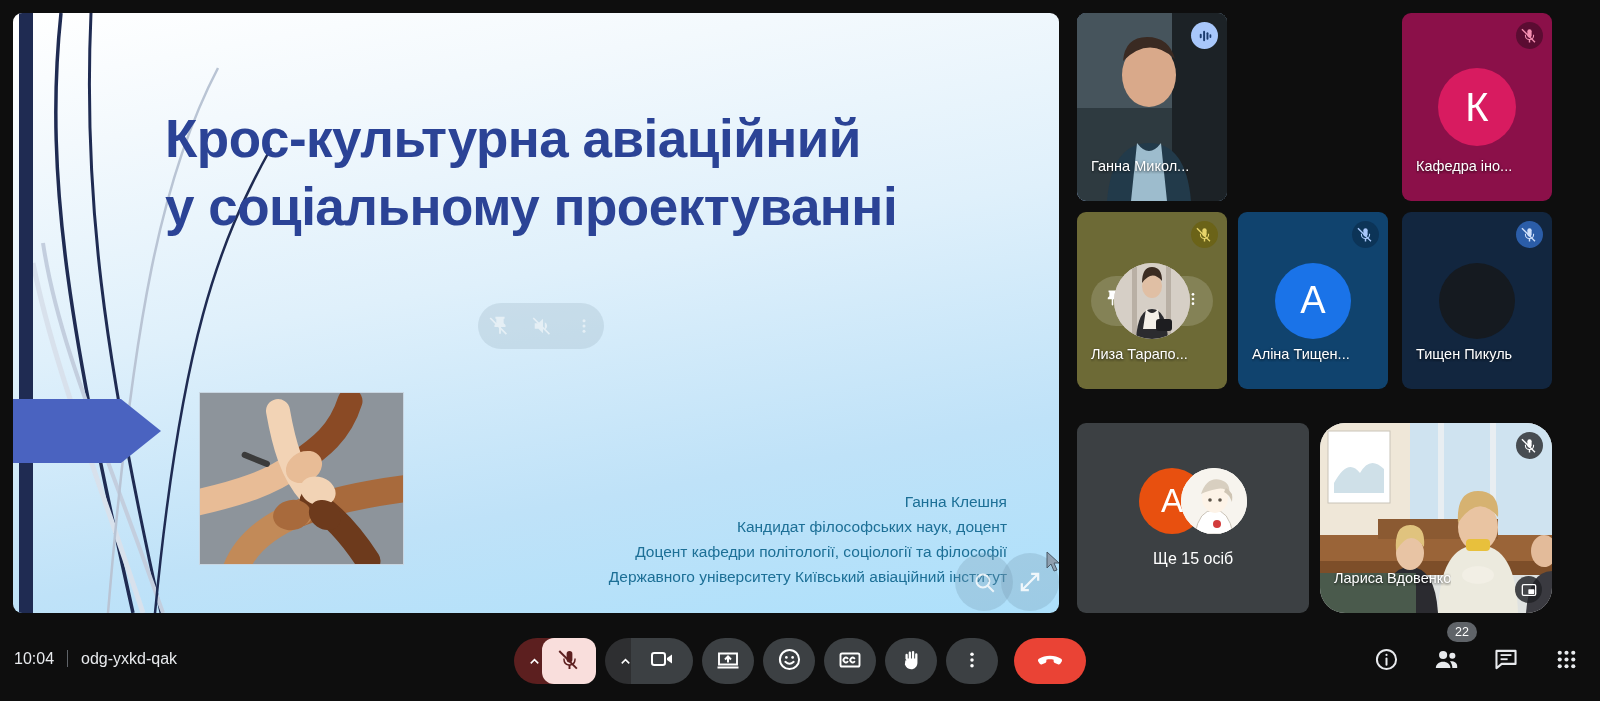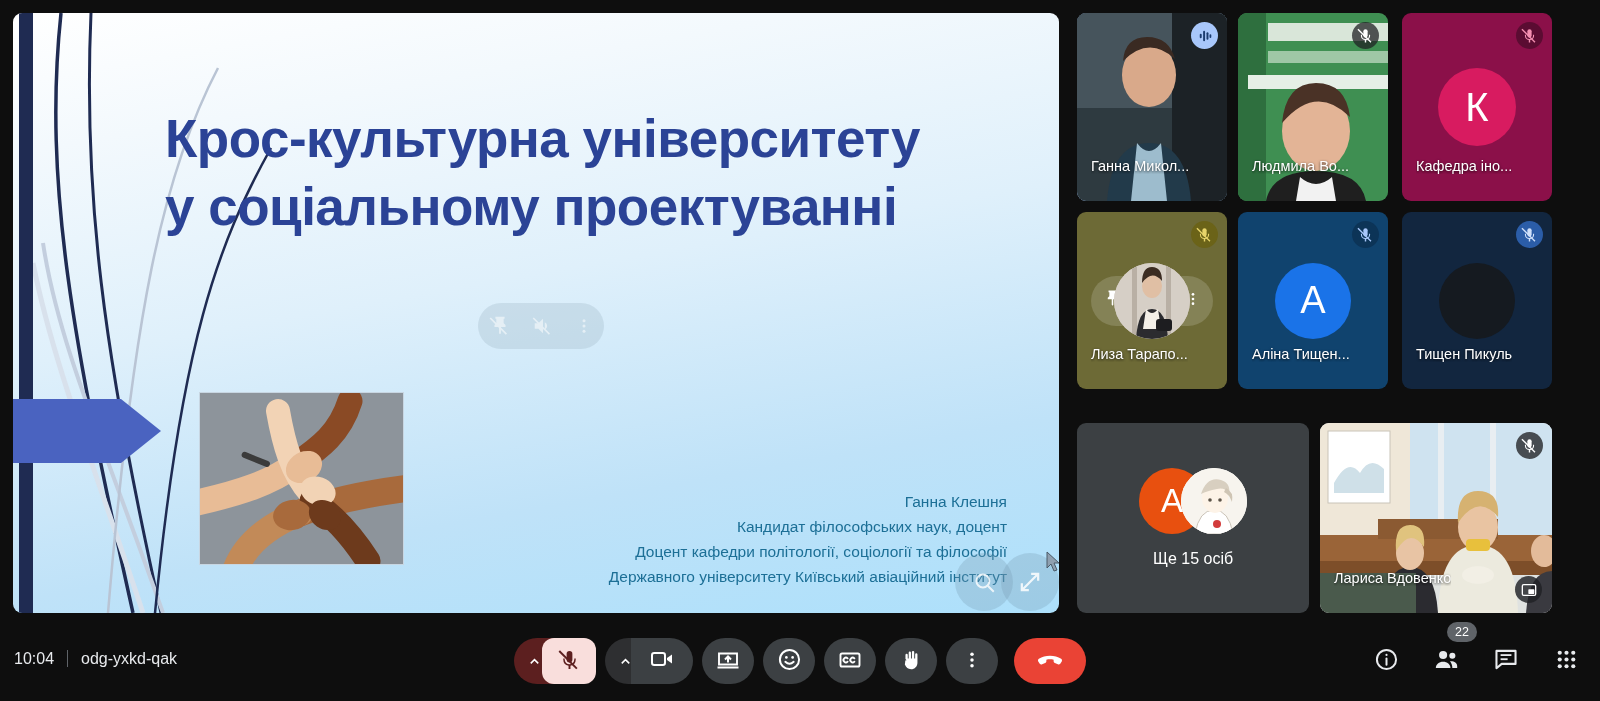--- a/index.html
+++ b/index.html
@@ -180,21 +180,21 @@
       <path d="M258 135 C 205 230, 168 330, 142 600" stroke="#1f2b52" stroke-width="2.5" fill="none"></path>
     </svg>
 
     <div class="slide-edge-bar"></div>
 
     <svg class="slide-arrow" viewBox="0 0 160 72">
       <path d="M0 4 L118 4 L158 36 L118 68 L0 68 Z" fill="#4a63c0"></path>
     </svg>
 
     <div class="slide-title">
-      <div>Крос-культурна університету</div>
+      <div>Крос-культурна авіаційний</div>
       <div>у соціальному проектуванні</div>
     </div>
 
     <div class="hands-photo">
       <svg viewBox="0 0 205 173" width="205" height="173">
         <rect width="205" height="173" fill="#8d949b"></rect>
         <g stroke-linecap="round" fill="none">
           <path d="M-5 110 C 40 100, 70 90, 95 72" stroke="#e8bc96" stroke-width="26"></path>
           <path d="M95 72 C 120 55, 140 40, 150 8" stroke="#8a4a25" stroke-width="25"></path>
           <path d="M210 95 C 170 100, 130 108, 100 120" stroke="#a86a3c" stroke-width="27"></path>
@@ -283,41 +283,20 @@
         <svg width="18" height="18" viewBox="0 0 24 24" fill="#1a3b6e">
           <rect x="5" y="9" width="2.6" height="6" rx="1.3"></rect>
           <rect x="9.5" y="5" width="2.6" height="14" rx="1.3"></rect>
           <rect x="14" y="7" width="2.6" height="10" rx="1.3"></rect>
           <rect x="18" y="9.5" width="2.4" height="5" rx="1.2"></rect>
         </svg>
       </div>
       <div class="tile-name">Ганна Микол...</div>
     </div>
 
-    <div class="tile" style="left:165px; top:0; width:150px; height:188px;">
-      <svg width="150" height="188" viewBox="0 0 150 188" style="position:absolute;left:0;top:0">
-        <rect width="150" height="188" fill="#3f8f52"></rect>
-        <rect x="0" y="0" width="28" height="188" fill="#2e6f3e"></rect>
-        <rect x="30" y="10" width="120" height="18" fill="#d9e6d9"></rect>
-        <rect x="30" y="38" width="120" height="12" fill="#9fc7a6"></rect>
-        <rect x="10" y="62" width="140" height="14" fill="#e6efe6"></rect>
-        <ellipse cx="78" cy="118" rx="34" ry="40" fill="#e3b496"></ellipse>
-        <path d="M44 110 q34 -40 68 -6 q-4 -34 -34 -34 q-30 0 -34 40z" fill="#4a3226"></path>
-        <path d="M28 188 q6 -30 50 -30 q44 0 50 30z" fill="#1f1f1f"></path>
-        <path d="M62 164 q16 14 32 0 l4 24 h-40z" fill="#f2f2f2"></path>
-      </svg>
-      <div class="mic-badge" style="background:rgba(32,33,36,.75)">
-        <svg width="17" height="17" viewBox="0 0 24 24" fill="#ffffff">
-          <path d="M12 15a3 3 0 003-3V6a3 3 0 00-6 0v6a3 3 0 003 3z"></path>
-          <path d="M17 11v1a5 5 0 01-10 0v-1H5.5v1A6.5 6.5 0 0011 18.4V22h2v-3.6A6.5 6.5 0 0018.5 12v-1H17z"></path>
-          <rect x="2" y="2.4" width="26" height="1.9" transform="rotate(45 2 2.4)"></rect>
-        </svg>
-      </div>
-      <div class="tile-name">Людмила Во...</div>
-    </div>
 
     <div class="tile" style="left:329px; top:0; width:150px; height:188px; background:#8b1049;">
       <div class="avatar-circle" style="width:78px;height:78px;background:#d81b60;font-size:40px;">
         <span>К</span>
       </div>
       <div class="mic-badge" style="background:rgba(60,10,35,.6)">
         <svg width="17" height="17" viewBox="0 0 24 24" fill="#f48fb1">
           <path d="M12 15a3 3 0 003-3V6a3 3 0 00-6 0v6a3 3 0 003 3z"></path>
           <path d="M17 11v1a5 5 0 01-10 0v-1H5.5v1A6.5 6.5 0 0011 18.4V22h2v-3.6A6.5 6.5 0 0018.5 12v-1H17z"></path>
           <rect x="2" y="2.4" width="26" height="1.9" transform="rotate(45 2 2.4)"></rect>
@@ -404,21 +383,21 @@
             <path d="M45 20 q8 4 6 14 q-3 -8 -8 -10z" fill="#cfc5b4"></path>
             <circle cx="29" cy="32" r="1.8" fill="#5c5348"></circle>
             <circle cx="39" cy="32" r="1.8" fill="#5c5348"></circle>
             <circle cx="36" cy="56" r="4" fill="#d23b3b"></circle>
           </svg>
         </div>
       </div>
       <div class="overflow-label">Ще 15 осіб</div>
     </div>
 
-    <div class="tile" style="left:247px; top:410px; width:232px; height:190px;">
+    <div class="tile" style="left:247px; top:410px; width:232px; height:190px;border-radius:25px;">
       <svg width="232" height="190" viewBox="0 0 232 190" style="position:absolute;left:0;top:0">
         <rect width="232" height="190" fill="#dfe2e0"></rect>
         <rect x="0" y="0" width="90" height="115" fill="#efe7d8"></rect>
         <rect x="8" y="8" width="62" height="72" fill="#ffffff" stroke="#c9c4b8"></rect>
         <path d="M14 60 q14 -26 26 -10 q10 -18 24 -4 v24 h-50z" fill="#cfe0e8"></path>
         <rect x="90" y="0" width="142" height="112" fill="#cfe3f0"></rect>
         <rect x="118" y="0" width="6" height="112" fill="#e8eef2"></rect>
         <rect x="170" y="0" width="6" height="112" fill="#e8eef2"></rect>
         <rect x="0" y="112" width="232" height="30" fill="#9a6438"></rect>
         <rect x="0" y="138" width="232" height="14" fill="#7d4e29"></rect>

